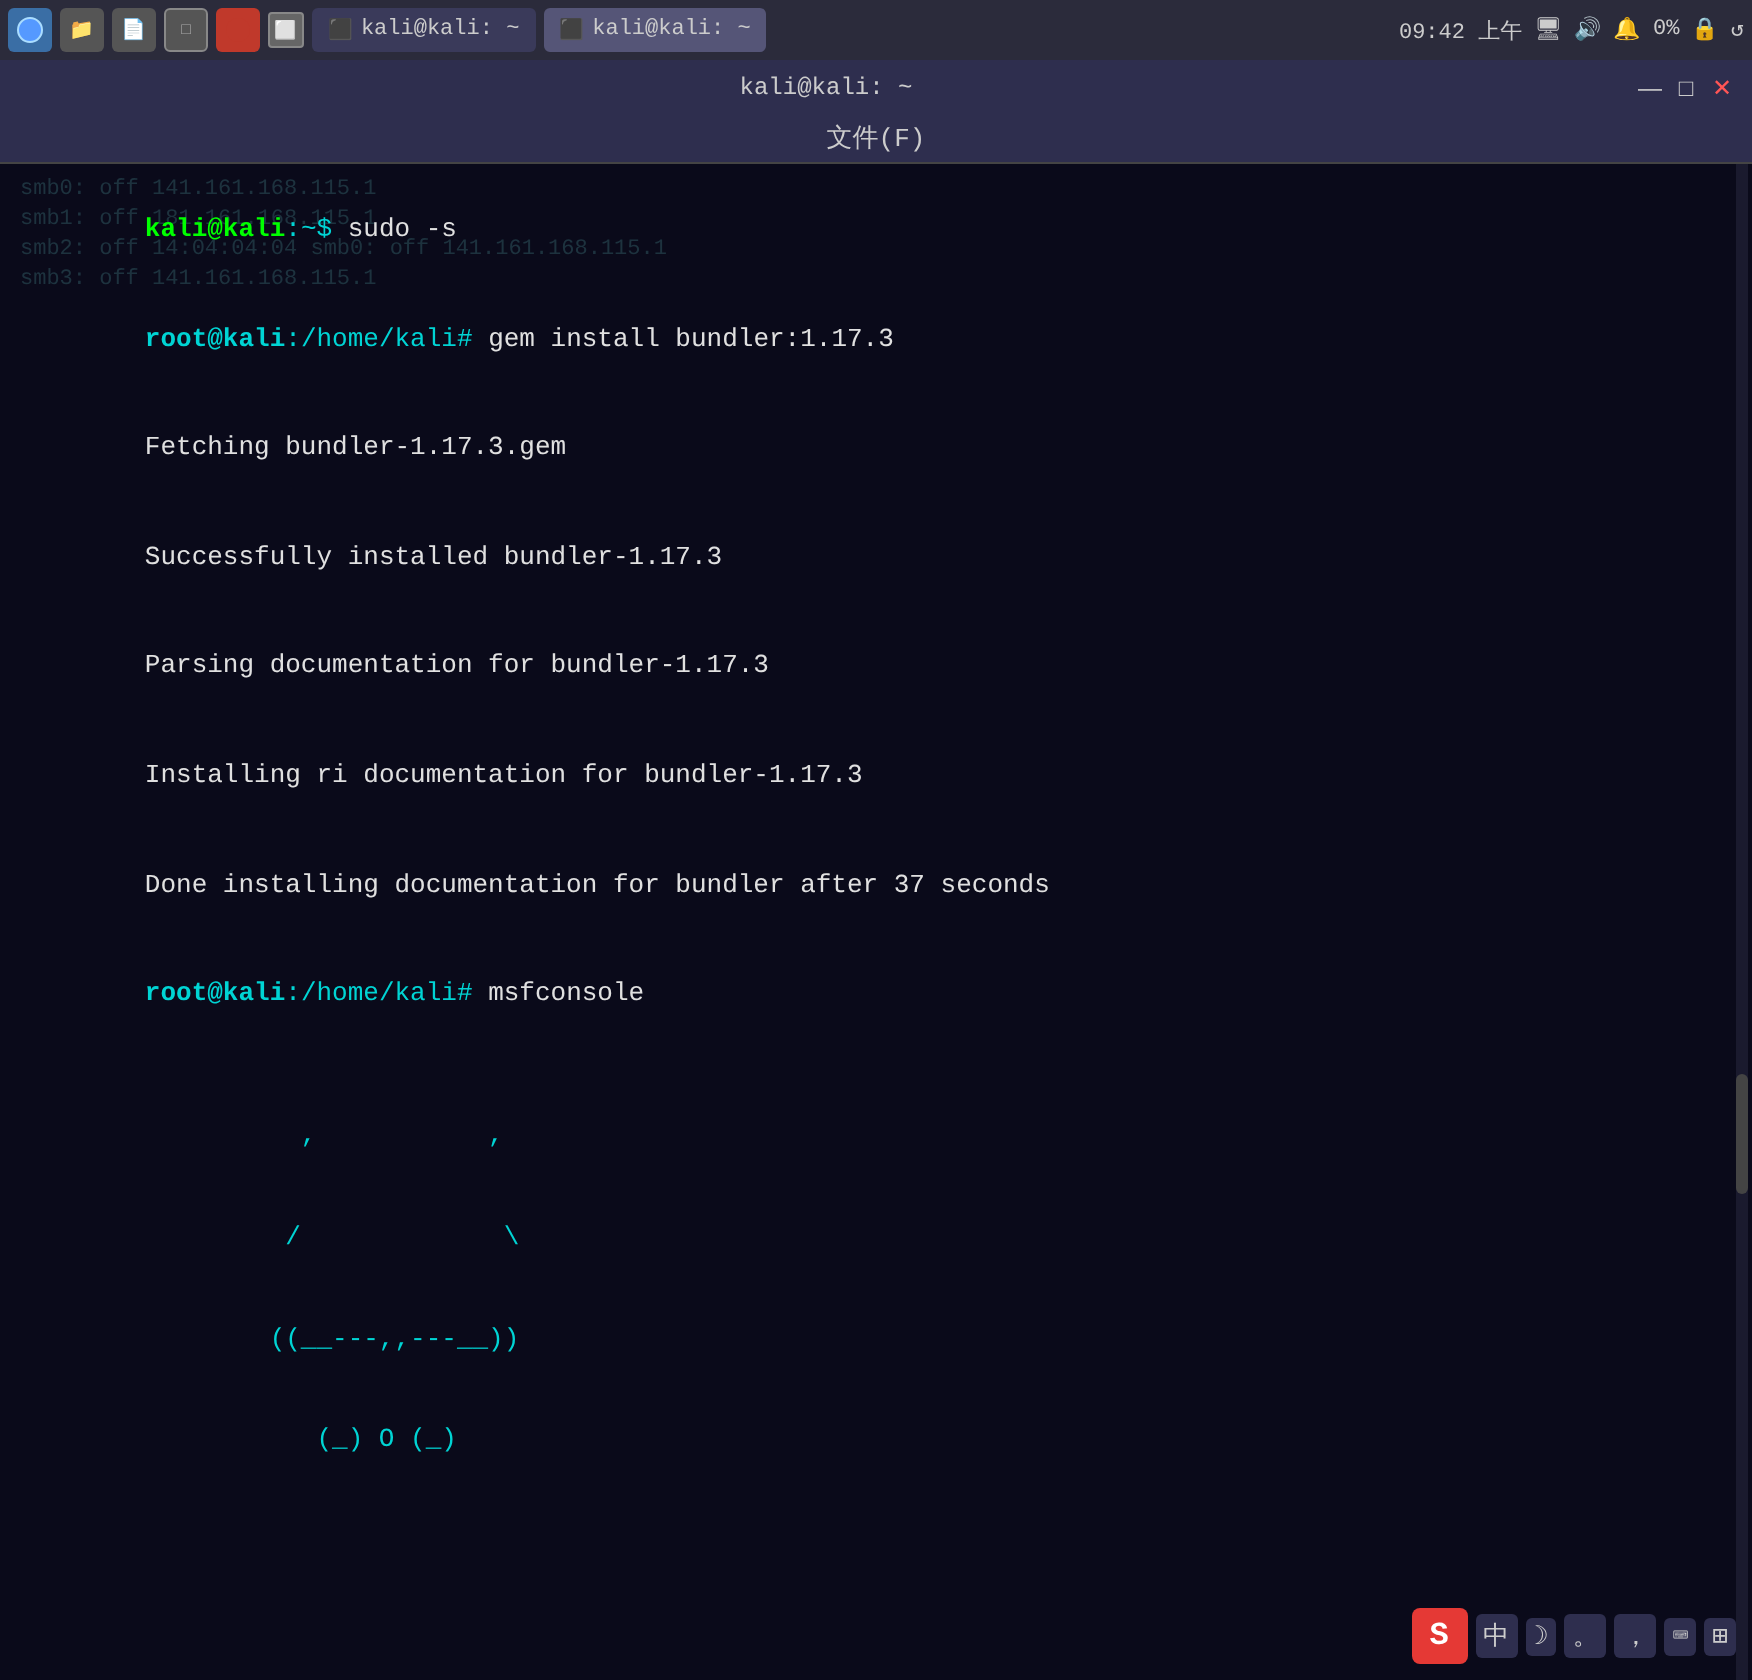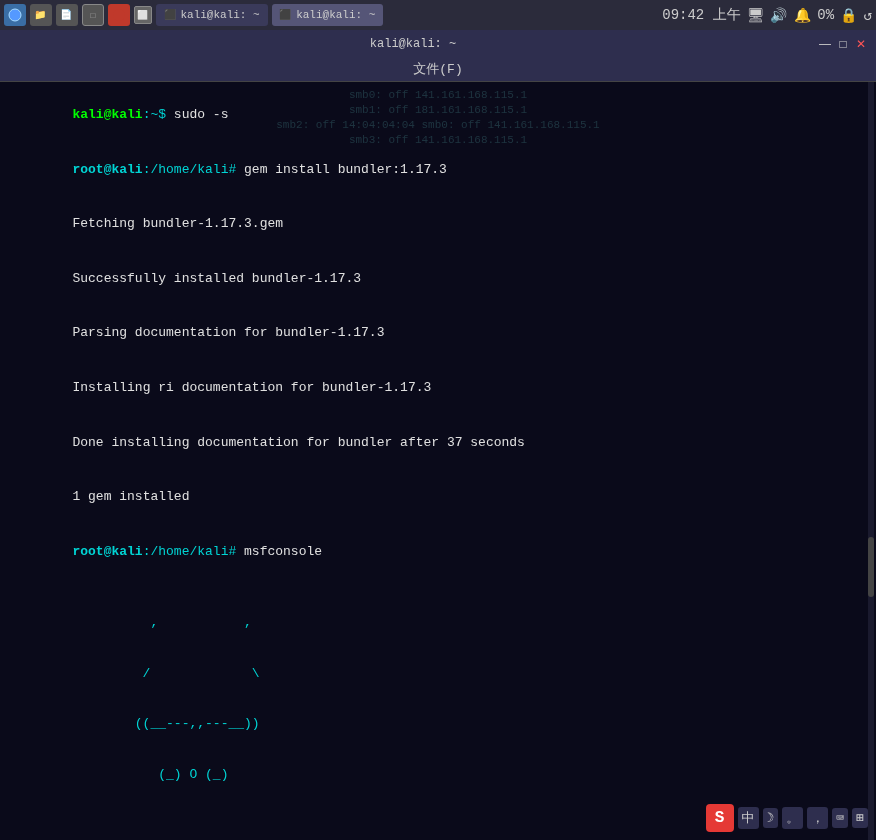--- a/index.html
+++ b/index.html
@@ -44,21 +44,21 @@
     }
     .taskbar-tab.active { background: #555577; }
     .taskbar-time {
       margin-left: auto;
       color: #ccc;
       font-size: 11px;
       display: flex;
       align-items: center;
       gap: 6px;
     }
-    .taskbar-time span { font-size: 14px; }
+    .taskbar-time span { font-size: 11px; }
 
     
     .window {
       width: 876px;
       height: 810px;
       background: #1a1a2e;
       display: flex;
       flex-direction: column;
     }
     .window-titlebar {
@@ -239,21 +239,21 @@
   <div class="menubar">
     <span class="menu-item">文件(F)</span>
     <span class="menu-item">动作(A)</span>
     <span class="menu-item">编辑(E)</span>
     <span class="menu-item">查看(V)</span>
     <span class="menu-item">帮助(H)</span>
   </div>
 
   <div class="terminal">
 
-    <div style="position:absolute; top:0; left:0; right:0; bottom:0; opacity:0.25; padding:6px 10px; pointer-events:none; font-size:11px; color:#55aaaa; line-height:1.35;text-align:center;">
+    <div style="position:absolute; top:0; left:0; right:0; bottom:0; opacity:0.25; padding:6px 10px; pointer-events:none; font-size:11px; color:#55aaaa; line-height:1.35;">
       <div class="line-small">smb0: off 141.161.168.115.1</div>
       <div class="line-small">smb1: off 181.161.168.115.1</div>
       <div class="line-small">smb2: off 14:04:04:04 smb0: off 141.161.168.115.1</div>
       <div class="line-small">smb3: off 141.161.168.115.1</div>
     </div>
 
     <div style="position:relative; z-index:1;">
 
       <div class="line">
         <span class="c-green bold">kali@kali</span><span class="c-cyan">:~$</span><span class="c-white"> sudo -s</span>
@@ -268,23 +268,20 @@
         <span class="c-white">Successfully installed bundler-1.17.3</span>
       </div>
       <div class="line">
         <span class="c-white">Parsing documentation for bundler-1.17.3</span>
       </div>
       <div class="line">
         <span class="c-white">Installing ri documentation for bundler-1.17.3</span>
       </div>
       <div class="line">
         <span class="c-white">Done installing documentation for bundler after 37 seconds</span>
-      </div>
-      <div class="line">
-        <span class="c-white">1 gem installed</span>
       </div>
       <div class="line">
         <span class="c-cyan bold">root@kali</span><span class="c-cyan">:/home/kali#</span><span class="c-white"> msfconsole</span>
       </div>
 
       <div style="margin-top:2px; line-height:1.3; font-size:12.5px;">
         <div class="line c-cyan">                                                  <span class="c-gray">             </span></div>
         <div class="line">
           <span class="c-cyan">        ,           ,</span>
         </div>

